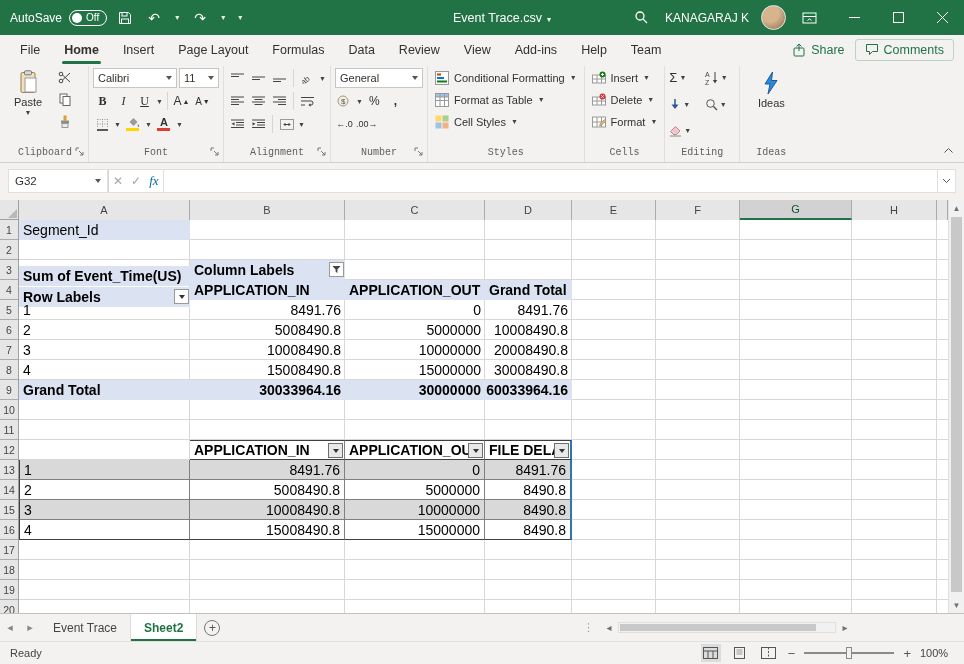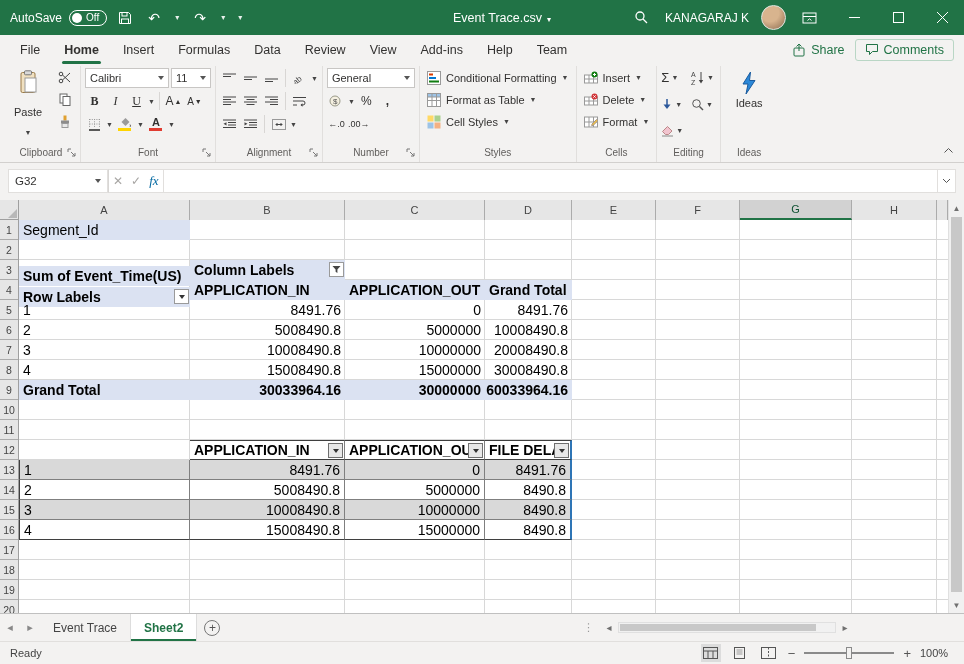--- a/index.html
+++ b/index.html
@@ -29,25 +29,25 @@
   .mtab { position:relative; padding:0 12px; display:flex; align-items:center; font-size:12.5px; color:#323130; white-space:nowrap; }
   .mtab.active { font-weight:700; }
   .mtab.active::after { content:""; position:absolute; left:10px; right:10px; bottom:0; height:3px; background:#217346; border-radius:2px; }
   .mright { margin-left:auto; display:flex; align-items:center; gap:10px; padding-right:4px; }
   .share-btn, .comments-btn { display:flex; align-items:center; gap:5px; color:#217346; font-size:12.5px; }
   .comments-btn { border:1px solid #b9d6c5; border-radius:3px; padding:3px 9px; }
   
   .ribbon { position:relative; height:99px; background:#f3f2f1; display:flex; align-items:stretch; padding:2px 2px 0 2px; border-bottom:1px solid #d2d0ce; }
   .rgroup { display:flex; flex-direction:column; border-right:1px solid #e1dfdd; padding:1px 4px 0 4px; }
   .rg-content { flex:1; }
-  .rg-label { position:relative; height:16px; font-size:10px; color:#605e5c; text-align:center; padding:1px 12px 0 12px; white-space:nowrap; }
+  .rg-label { position:relative; height:16px; font-size:10px; color:#605e5c; text-align:center; padding:1px 12px 0 12px; white-space:nowrap;font-family:Liberation Mono, monospace; }
   .dlg { position:absolute; right:0; bottom:3px; }
   .rowset { display:flex; flex-direction:column; gap:1px; }
   .rrow { display:flex; align-items:center; gap:2px; height:22px; }
-  .big-btn { width:44px; display:flex; flex-direction:column; align-items:center; padding-top:3px; gap:11px; font-size:11px; }
+  .big-btn { width:44px; display:flex; flex-direction:column; align-items:center; padding-top:3px; gap:1px; font-size:11px; }
   .tinychev { font-size:7px; color:#444; }
   .sml { width:23px; height:21px; display:flex; align-items:center; justify-content:center; }
   .combo { background:#fff; border:1px solid #c8c6c4; height:20px; display:flex; align-items:center; font-size:11px; padding:0 4px; color:#323130; white-space:nowrap; }
   .combo .tri-d { margin-left:auto; }
   .tri-d { width:0; height:0; border-left:3.5px solid transparent; border-right:3.5px solid transparent; border-top:4px solid #555; display:inline-block; }
   .fbtn { min-width:19px; height:20px; display:flex; align-items:center; justify-content:center; font-size:12px; gap:1px; }
   .glyph-b { font-weight:700; font-family:"Liberation Serif",serif; }
   .glyph-i { font-style:italic; font-family:"Liberation Serif",serif; }
   .glyph-u { text-decoration:underline; font-family:"Liberation Serif",serif; }
   .color-btn { display:flex; flex-direction:column; align-items:center; justify-content:center; width:20px; height:20px; }
@@ -174,20 +174,21 @@
             </svg>
           </span>
       </span>
     </div>
   </div>
 
   <div class="menubar">
     <span class="mtab">File</span>
     <span class="mtab active">Home</span>
     <span class="mtab">Insert</span>
+    <span class="mtab">Page Layout</span>
     <span class="mtab">Formulas</span>
     <span class="mtab">Data</span>
     <span class="mtab">Review</span>
     <span class="mtab">View</span>
     <span class="mtab">Add-ins</span>
     <span class="mtab">Help</span>
     <span class="mtab">Team</span>
     <span class="mright">
       <span class="share-btn">
         <svg width="14" height="14" viewBox="0 0 14 14">

